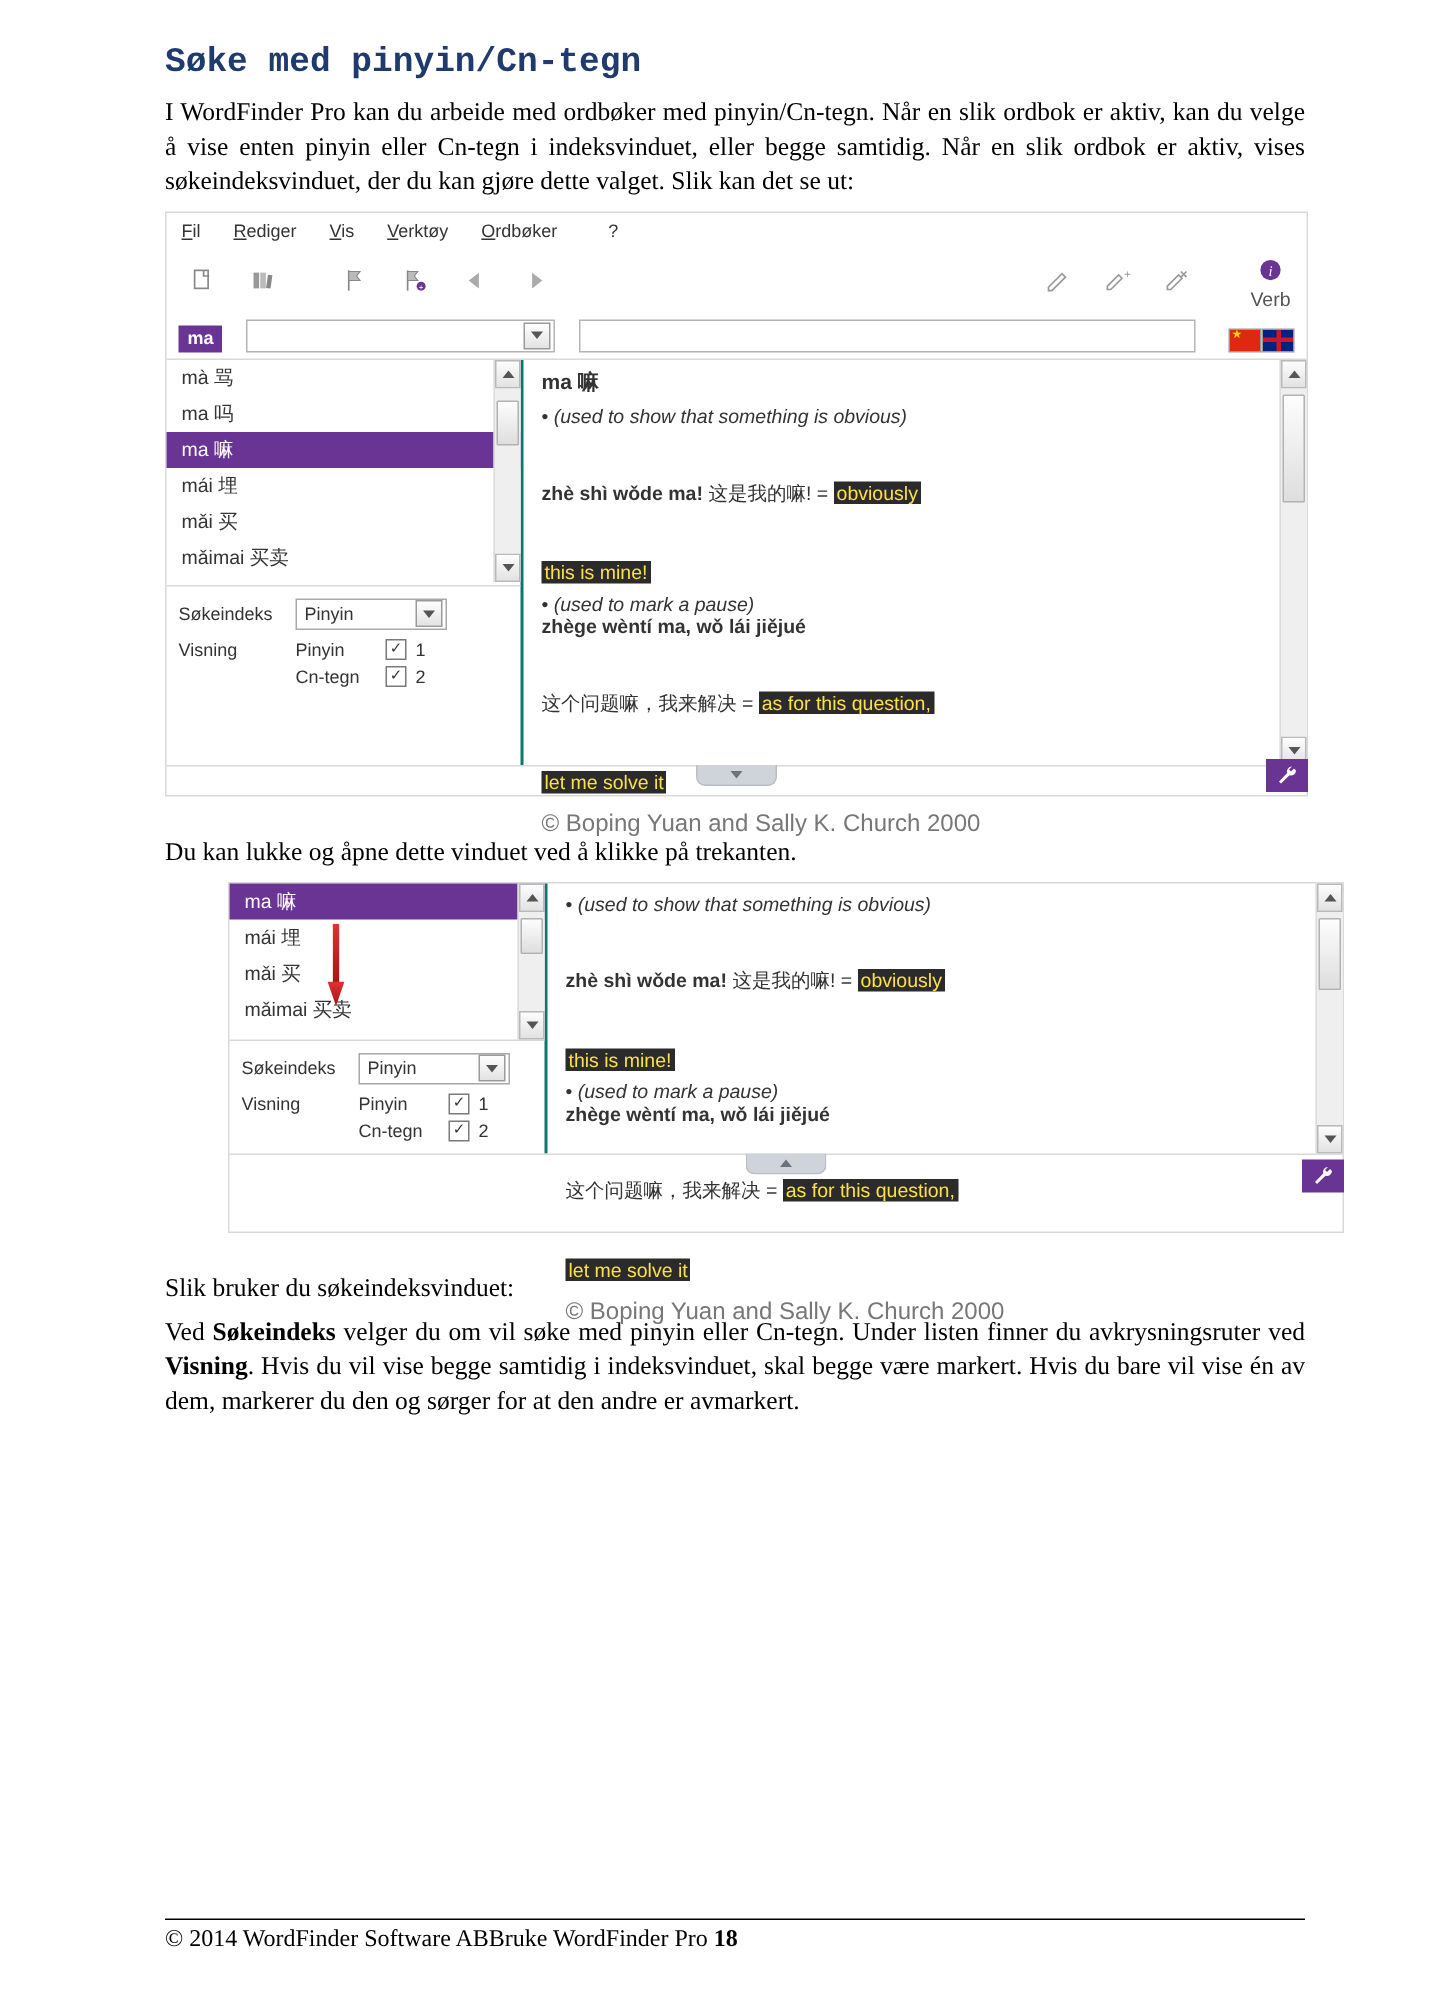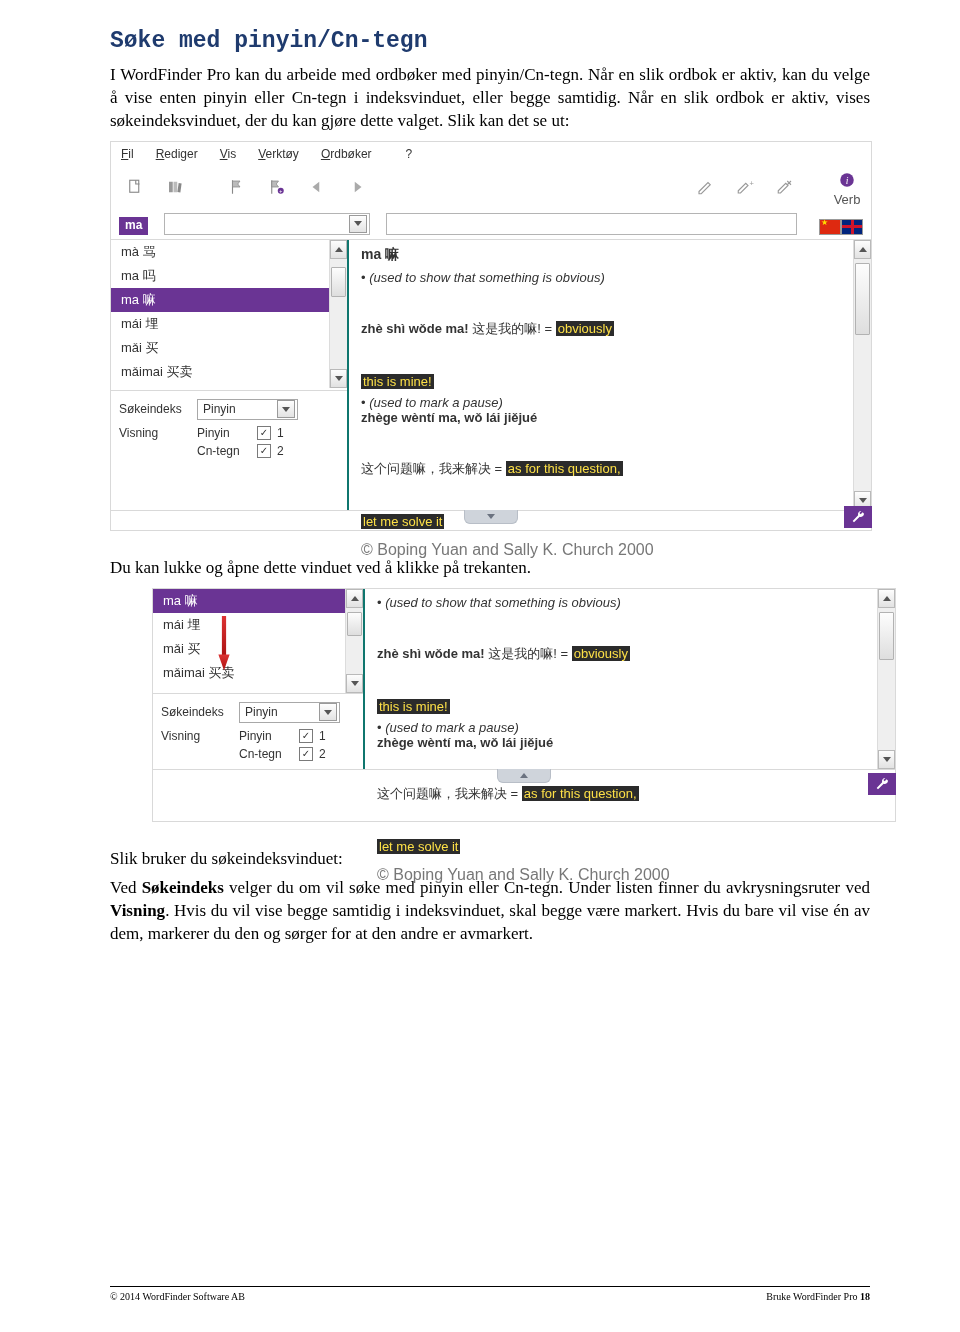--- a/index.html
+++ b/index.html
@@ -157,23 +157,23 @@
   .shot2 .panes{ height:180px; border-top:none;}
   .shot2 .left{ width:210px;}
   .red-arrow{
     position:absolute; left:64px; top:20px; width:14px; height:70px;
   }
 
   
   .page-footer {
     position:absolute; left:110px; right:90px; bottom:30px;
     border-top:1px solid #000;
-    display:flex; justify-content:space-between;
+    display:flex; 
     padding-top:4px;
-    font-size:10px;
+    font-size:16px;
   }
   .indent { margin-left:42px; }
 
   
   .tri-down{ width:0;height:0;border-left:4px solid transparent;
     border-right:4px solid transparent;border-top:5px solid #555;}
   .tri-up{ width:0;height:0;border-left:4px solid transparent;
     border-right:4px solid transparent;border-bottom:5px solid #555;}
 </style>
 </head>

